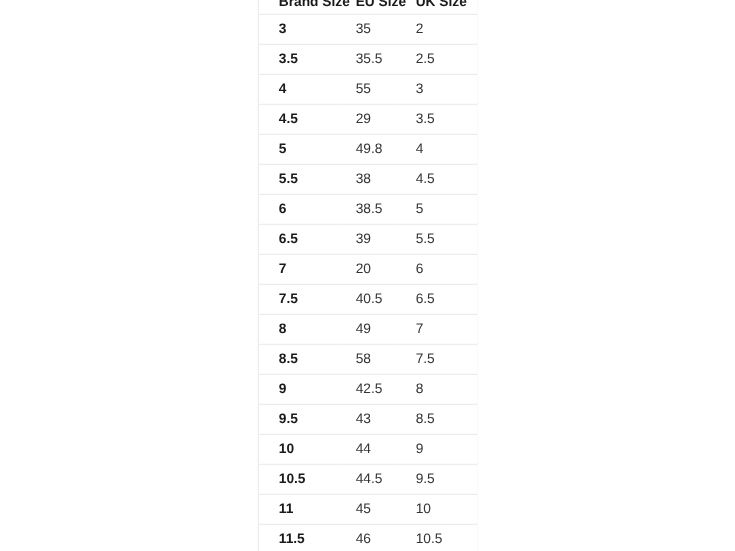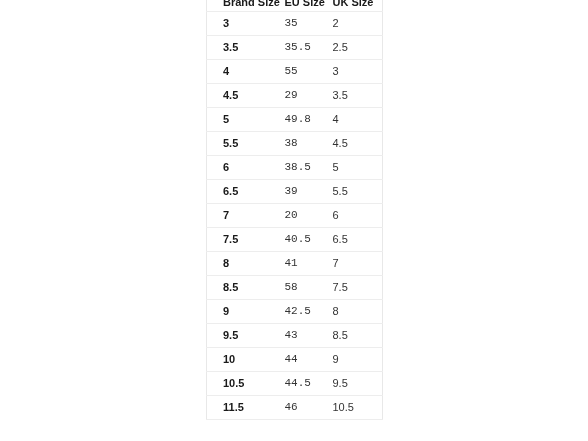--- a/index.html
+++ b/index.html
@@ -17,21 +17,20 @@
   }
 
   
   #size-table-viewport {
     position: absolute;
     left: 206px;
     top: 0;
     width: 176px;
     height: 441px;
     overflow: hidden;
-    padding-left: 36px;
   }
 
   #size-table-shift {
     position: absolute;
     left: 0;
     top: -7px;
     width: 176px;
   }
 
   table.size-table {
@@ -73,21 +72,21 @@
     font-weight: bold;
     color: #1a1a1a;
   }
 
   table.size-table tbody td.col-eu,
   table.size-table tbody td.col-uk {
     font-weight: normal;
     color: #333333;
   }
 
-  table.size-table tbody td.col-eu { padding-left: 14px; font-family: Liberation Mono, monospace; }
+  table.size-table tbody td.col-eu { padding-left: 14px; }
   table.size-table tbody td.col-uk { padding-left: 14px; }
   table.size-table thead th.col-eu { padding-left: 14px; }
   table.size-table thead th.col-uk { padding-left: 14px; }
 </style>
 </head>
 <body>
 
 <div id="size-table-viewport">
   <div id="size-table-shift">
     <table class="size-table">
@@ -150,21 +149,21 @@
             <td class="col-eu">20</td>
             <td class="col-uk">6</td>
           </tr>
           <tr>
             <td class="col-brand">7.5</td>
             <td class="col-eu">40.5</td>
             <td class="col-uk">6.5</td>
           </tr>
           <tr>
             <td class="col-brand">8</td>
-            <td class="col-eu">41</td>
+            <td class="col-eu">49</td>
             <td class="col-uk">7</td>
           </tr>
           <tr>
             <td class="col-brand">8.5</td>
             <td class="col-eu">58</td>
             <td class="col-uk">7.5</td>
           </tr>
           <tr>
             <td class="col-brand">9</td>
             <td class="col-eu">42.5</td>
@@ -177,20 +176,25 @@
           </tr>
           <tr>
             <td class="col-brand">10</td>
             <td class="col-eu">44</td>
             <td class="col-uk">9</td>
           </tr>
           <tr>
             <td class="col-brand">10.5</td>
             <td class="col-eu">44.5</td>
             <td class="col-uk">9.5</td>
+          </tr>
+          <tr>
+            <td class="col-brand">11</td>
+            <td class="col-eu">45</td>
+            <td class="col-uk">10</td>
           </tr>
           <tr>
             <td class="col-brand">11.5</td>
             <td class="col-eu">46</td>
             <td class="col-uk">10.5</td>
           </tr>
         </tbody>
     </table>
   </div>
 </div>

